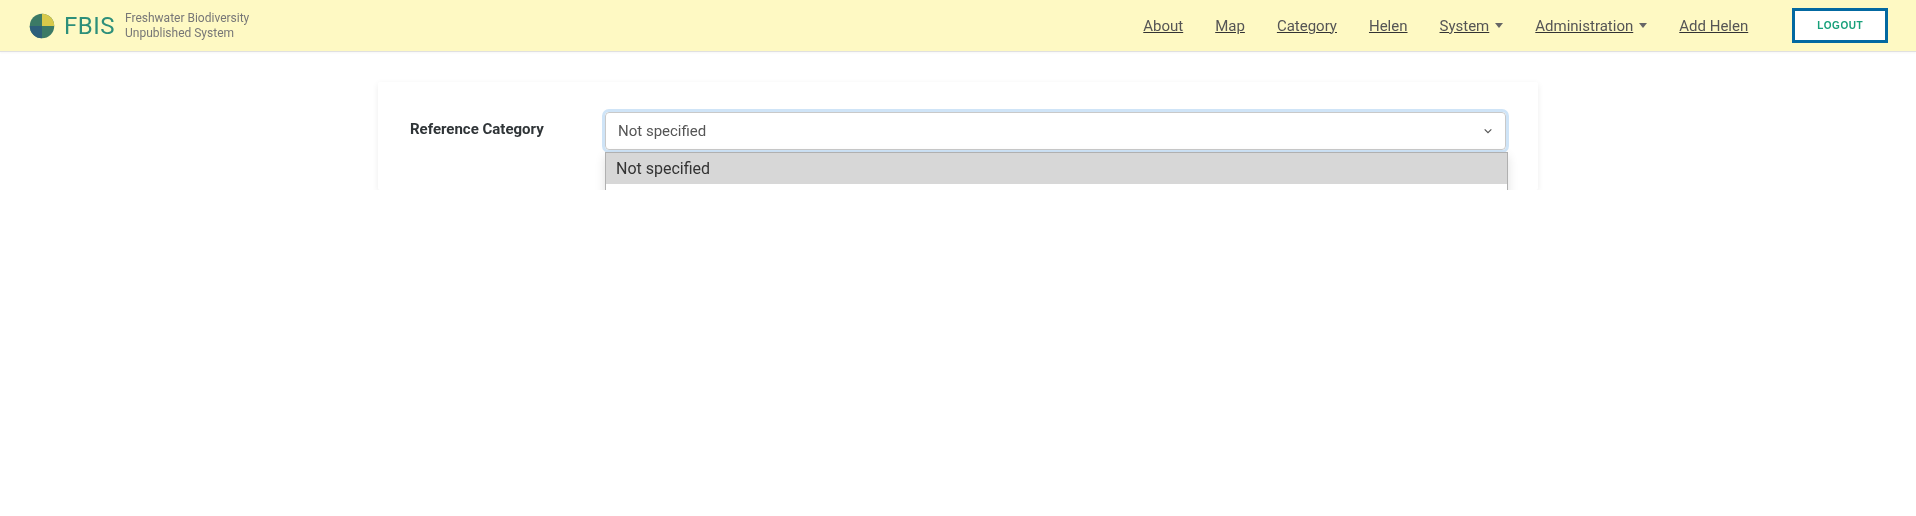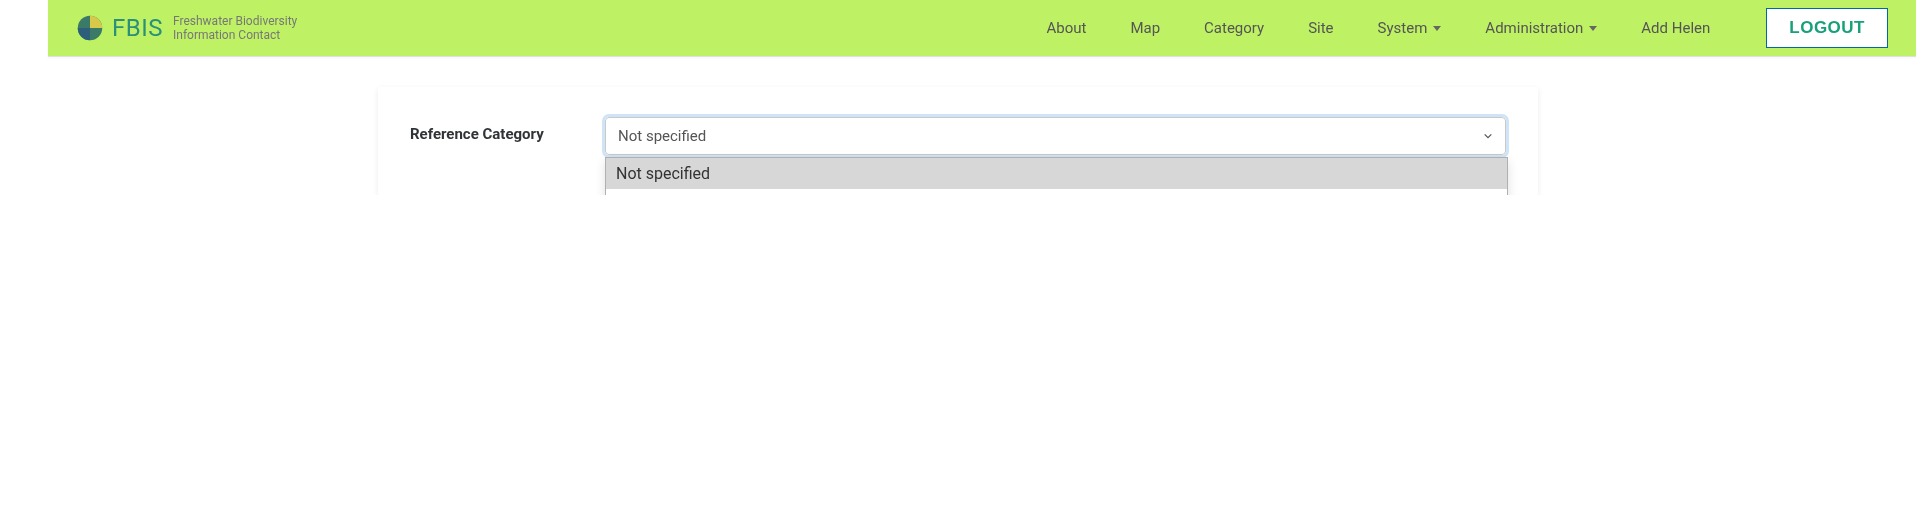--- a/index.html
+++ b/index.html
@@ -6,24 +6,23 @@
   body {
     font-family: -apple-system, BlinkMacSystemFont, "Segoe UI", Roboto, "Helvetica Neue", Arial, sans-serif;
     background: #fff;
     color: #333;
     font-size: 14px;
   }
   .navbar {
     display: flex;
     align-items: center;
     padding: 8px 28px;
-    background: #bef264;
+    background: #fef9c3;
     border-bottom: 1px solid #e0e0e0;
     box-shadow: 0 1px 2px rgba(0,0,0,0.04);
-    margin-left: 48px;
   }
   .brand {
     display: flex;
     align-items: center;
     gap: 8px;
   }
   .brand-logo {
     width: 28px;
     height: 28px;
     display: inline-block;
@@ -37,45 +36,46 @@
   .brand-sub {
     font-size: 12px;
     line-height: 1.2;
     color: #777;
     margin-left: 2px;
   }
   .nav-spacer { flex: 1; }
   .nav-links {
     display: flex;
     align-items: center;
-    gap: 44px;
+    gap: 32px;
     list-style: none;
+    text-decoration: underline;
   }
   .nav-link {
     color: #555;
     font-size: 15px;
     cursor: pointer;
     display: flex;
     align-items: center;
     gap: 6px;
     text-decoration: none;
   }
   .caret-down {
     width: 0; height: 0;
     border-left: 4px solid transparent;
     border-right: 4px solid transparent;
     border-top: 5px solid #666;
     display: inline-block;
   }
   .logout-btn {
-    border: 1px solid #0369a1;
+    border: 3px solid #0369a1;
     color: #17a07a;
     background: #fff;
     padding: 9px 22px;
-    font-size: 17px;
+    font-size: 10px;
     font-weight: 700;
     letter-spacing: 0.5px;
     cursor: pointer;
     margin-left: 12px;
   }
   .page-wrap {
     display: flex;
     justify-content: center;
     padding-top: 30px;
   }
@@ -162,29 +162,29 @@
     <span class="brand-logo">
       <svg viewBox="0 0 32 32">
         <circle cx="16" cy="16" r="14" fill="#3b7a66"></circle>
         <path d="M16 2 A14 14 0 0 1 30 16 L16 16 Z" fill="#d7c94a"></path>
         <path d="M16 30 A14 14 0 0 1 2 16 L16 16 Z" fill="#2d5f7a"></path>
       </svg>
     </span>
     <span class="brand-name">FBIS</span>
     <span class="brand-sub">
       <span>Freshwater Biodiversity</span><br>
-      <span>Information Contact</span>
+      <span>Unpublished System</span>
     </span>
   </div>
   <div class="nav-spacer"></div>
   <ul class="nav-links">
     <li class="nav-link">About</li>
     <li class="nav-link">Map</li>
     <li class="nav-link">Category</li>
-    <li class="nav-link">Site</li>
+    <li class="nav-link">Helen</li>
     <li class="nav-link">
       <span>System</span>
       <span class="caret-down"></span>
     </li>
     <li class="nav-link">
       <span>Administration</span>
       <span class="caret-down"></span>
     </li>
     <li class="nav-link">Add Helen</li>
     <li>

